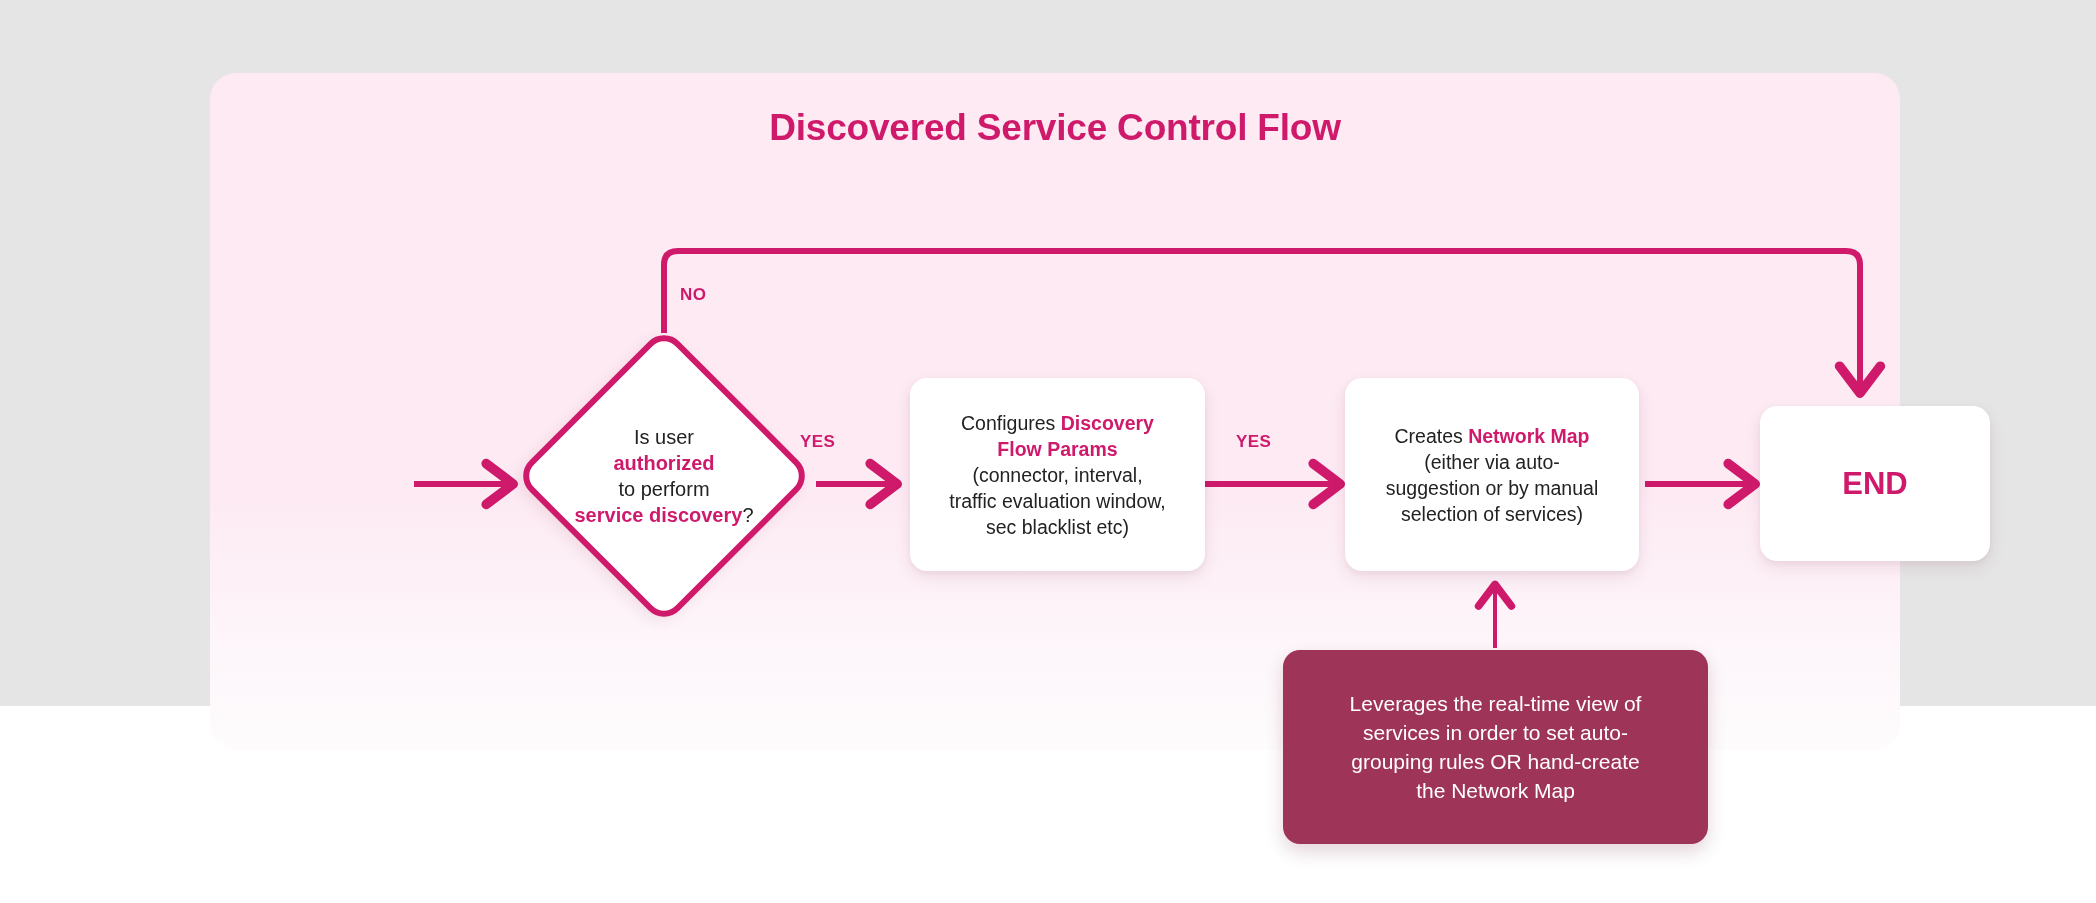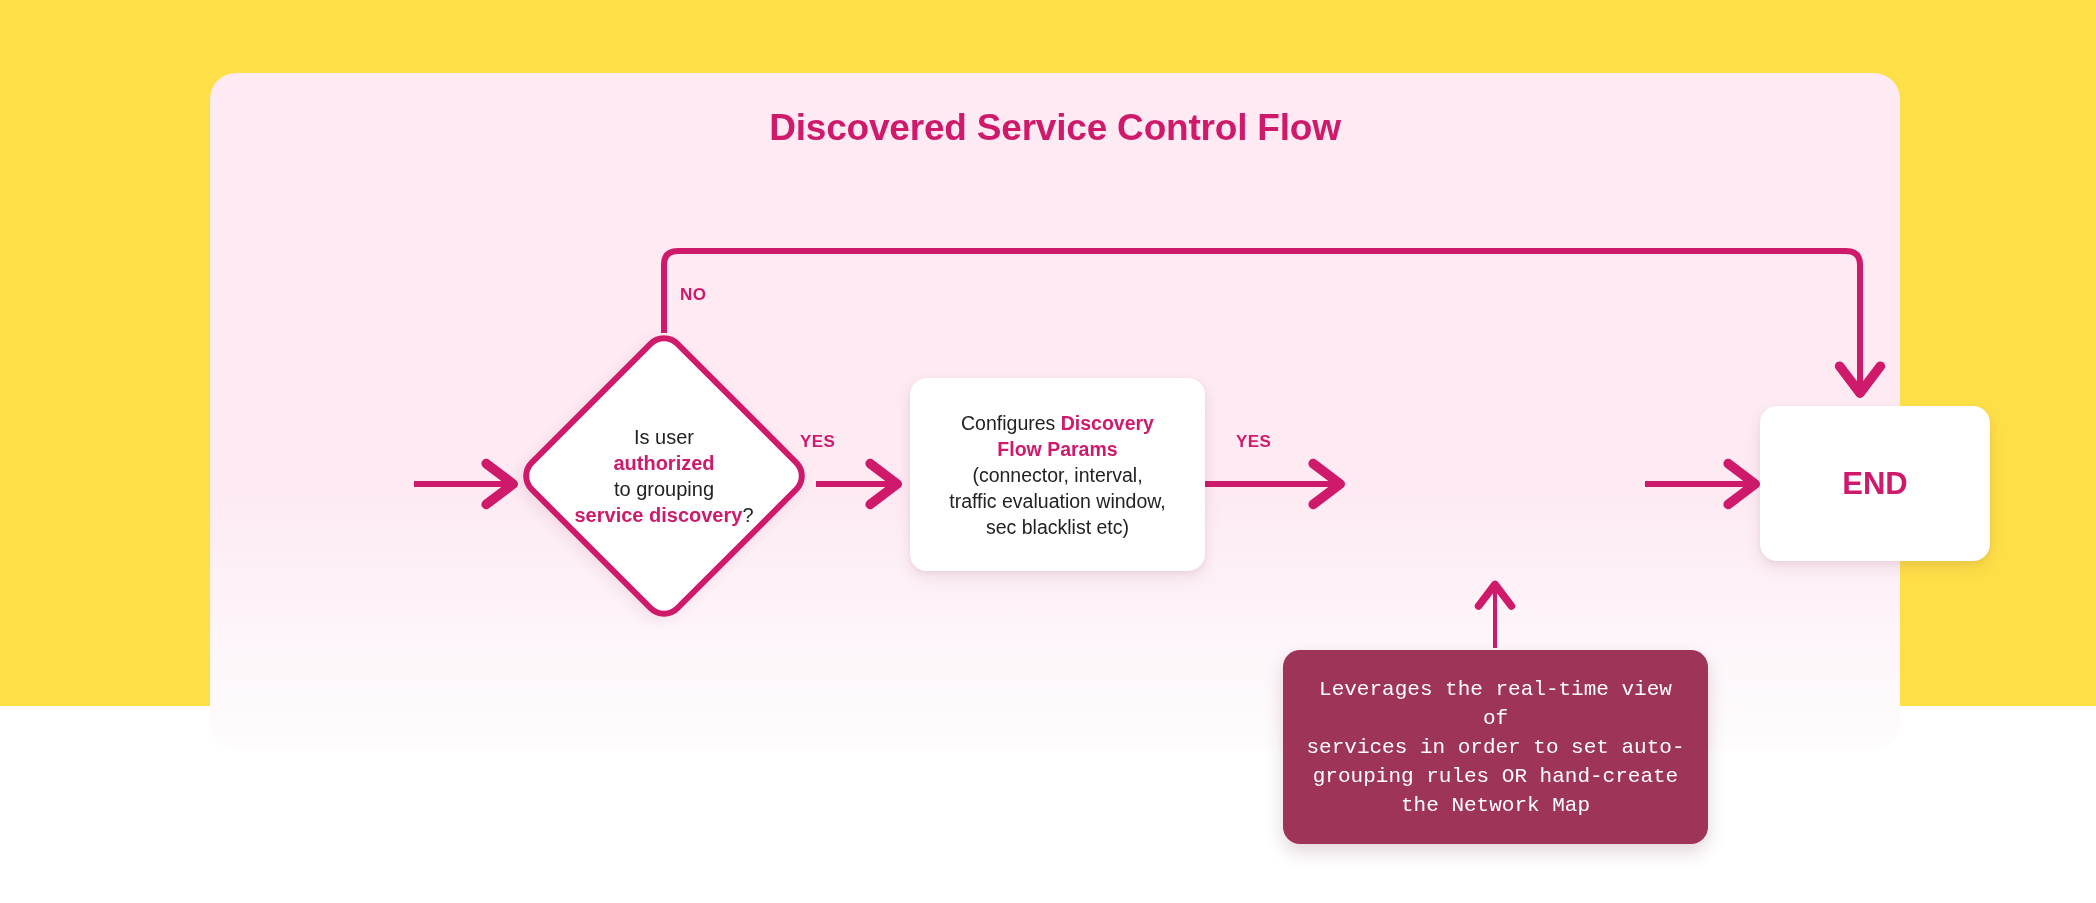--- a/index.html
+++ b/index.html
@@ -10,21 +10,21 @@
   body {
     width: 2096px;
     height: 903px;
     font-family: "Liberation Sans", sans-serif;
     overflow: hidden;
   }
   #stage {
     position: relative;
     width: 2096px;
     height: 706px;
-    background: #fde047;
+    background: #e5e5e5;
   }
 
   
   .panel {
     position: absolute;
     left: 210px;
     top: 73px;
     width: 1690px;
     height: 677px;
     border-radius: 26px;
@@ -135,21 +135,20 @@
     width: 425px;
     height: 194px;
     background: #9e3458;
     border-radius: 17px;
     box-shadow: 0 8px 18px rgba(100, 30, 60, 0.18);
     display: flex;
     align-items: center;
     justify-content: center;
     text-align: center;
     box-sizing: border-box;
-    font-family: Liberation Mono, monospace;
   }
   #node-note .txt {
     font-size: 21px;
     line-height: 29px;
     color: #ffffff;
     padding: 0 18px;
   }
 
   
   .edge-label {
@@ -195,40 +194,50 @@
     <path d="M 1495,648 L 1495,586" fill="none" stroke="#cf1a6c" stroke-width="4" stroke-linecap="butt" marker-end="url(#ah-thin)"></path>
   </svg>
 
 
   <div class="diamond-wrap">
     <div class="diamond-shape"></div>
     <div class="diamond-label">
       <div class="txt">
         <span>Is user</span><br>
         <span class="hl">authorized</span><br>
-        <span>to grouping</span><br>
+        <span>to perform</span><br>
         <span>
           <span class="hl">service discovery</span><span>?</span>
         </span>
       </div>
     </div>
   </div>
 
   <div class="node" id="node-config">
     <div class="txt">
       <span>
         <span>Configures </span><span class="hl">Discovery</span>
       </span><br>
       <span class="hl">Flow Params</span><br>
       <span>(connector, interval,</span><br>
       <span>traffic evaluation window,</span><br>
       <span>sec blacklist etc)</span>
     </div>
   </div>
 
+  <div class="node" id="node-netmap">
+    <div class="txt">
+      <span>
+        <span>Creates </span><span class="hl">Network Map</span>
+      </span><br>
+      <span>(either via auto-</span><br>
+      <span>suggestion or by manual</span><br>
+      <span>selection of services)</span>
+    </div>
+  </div>
 
   <div class="node" id="node-end">
     <div class="txt">END</div>
   </div>
 
   <div id="node-note">
     <div class="txt">
       <span>Leverages the real-time view of</span><br>
       <span>services in order to set auto-</span><br>
       <span>grouping rules OR hand-create</span><br>

